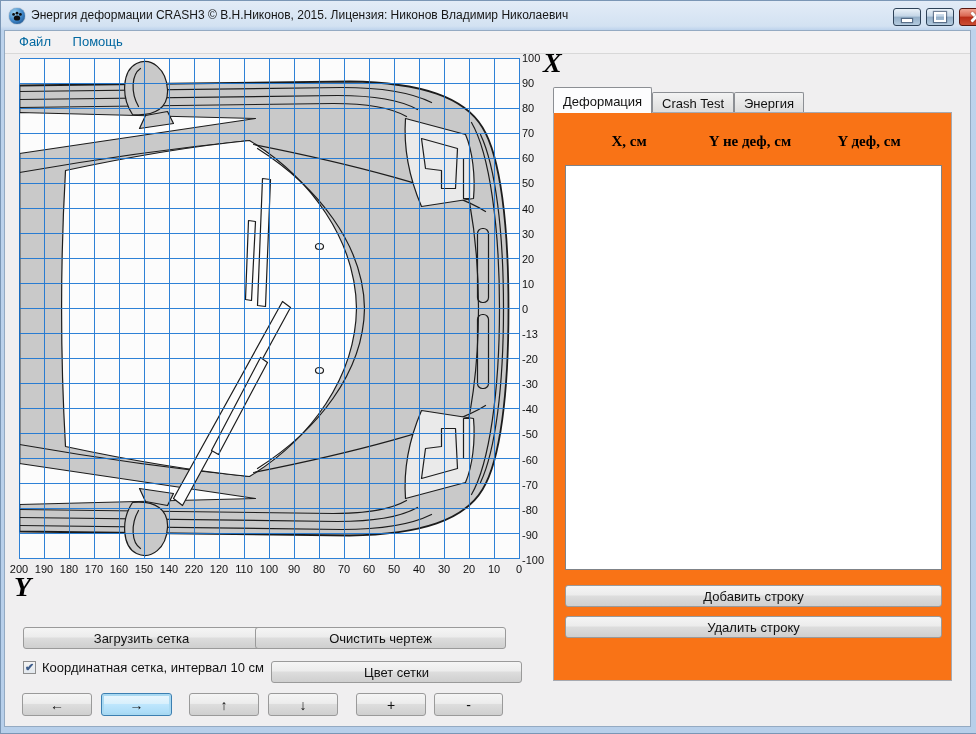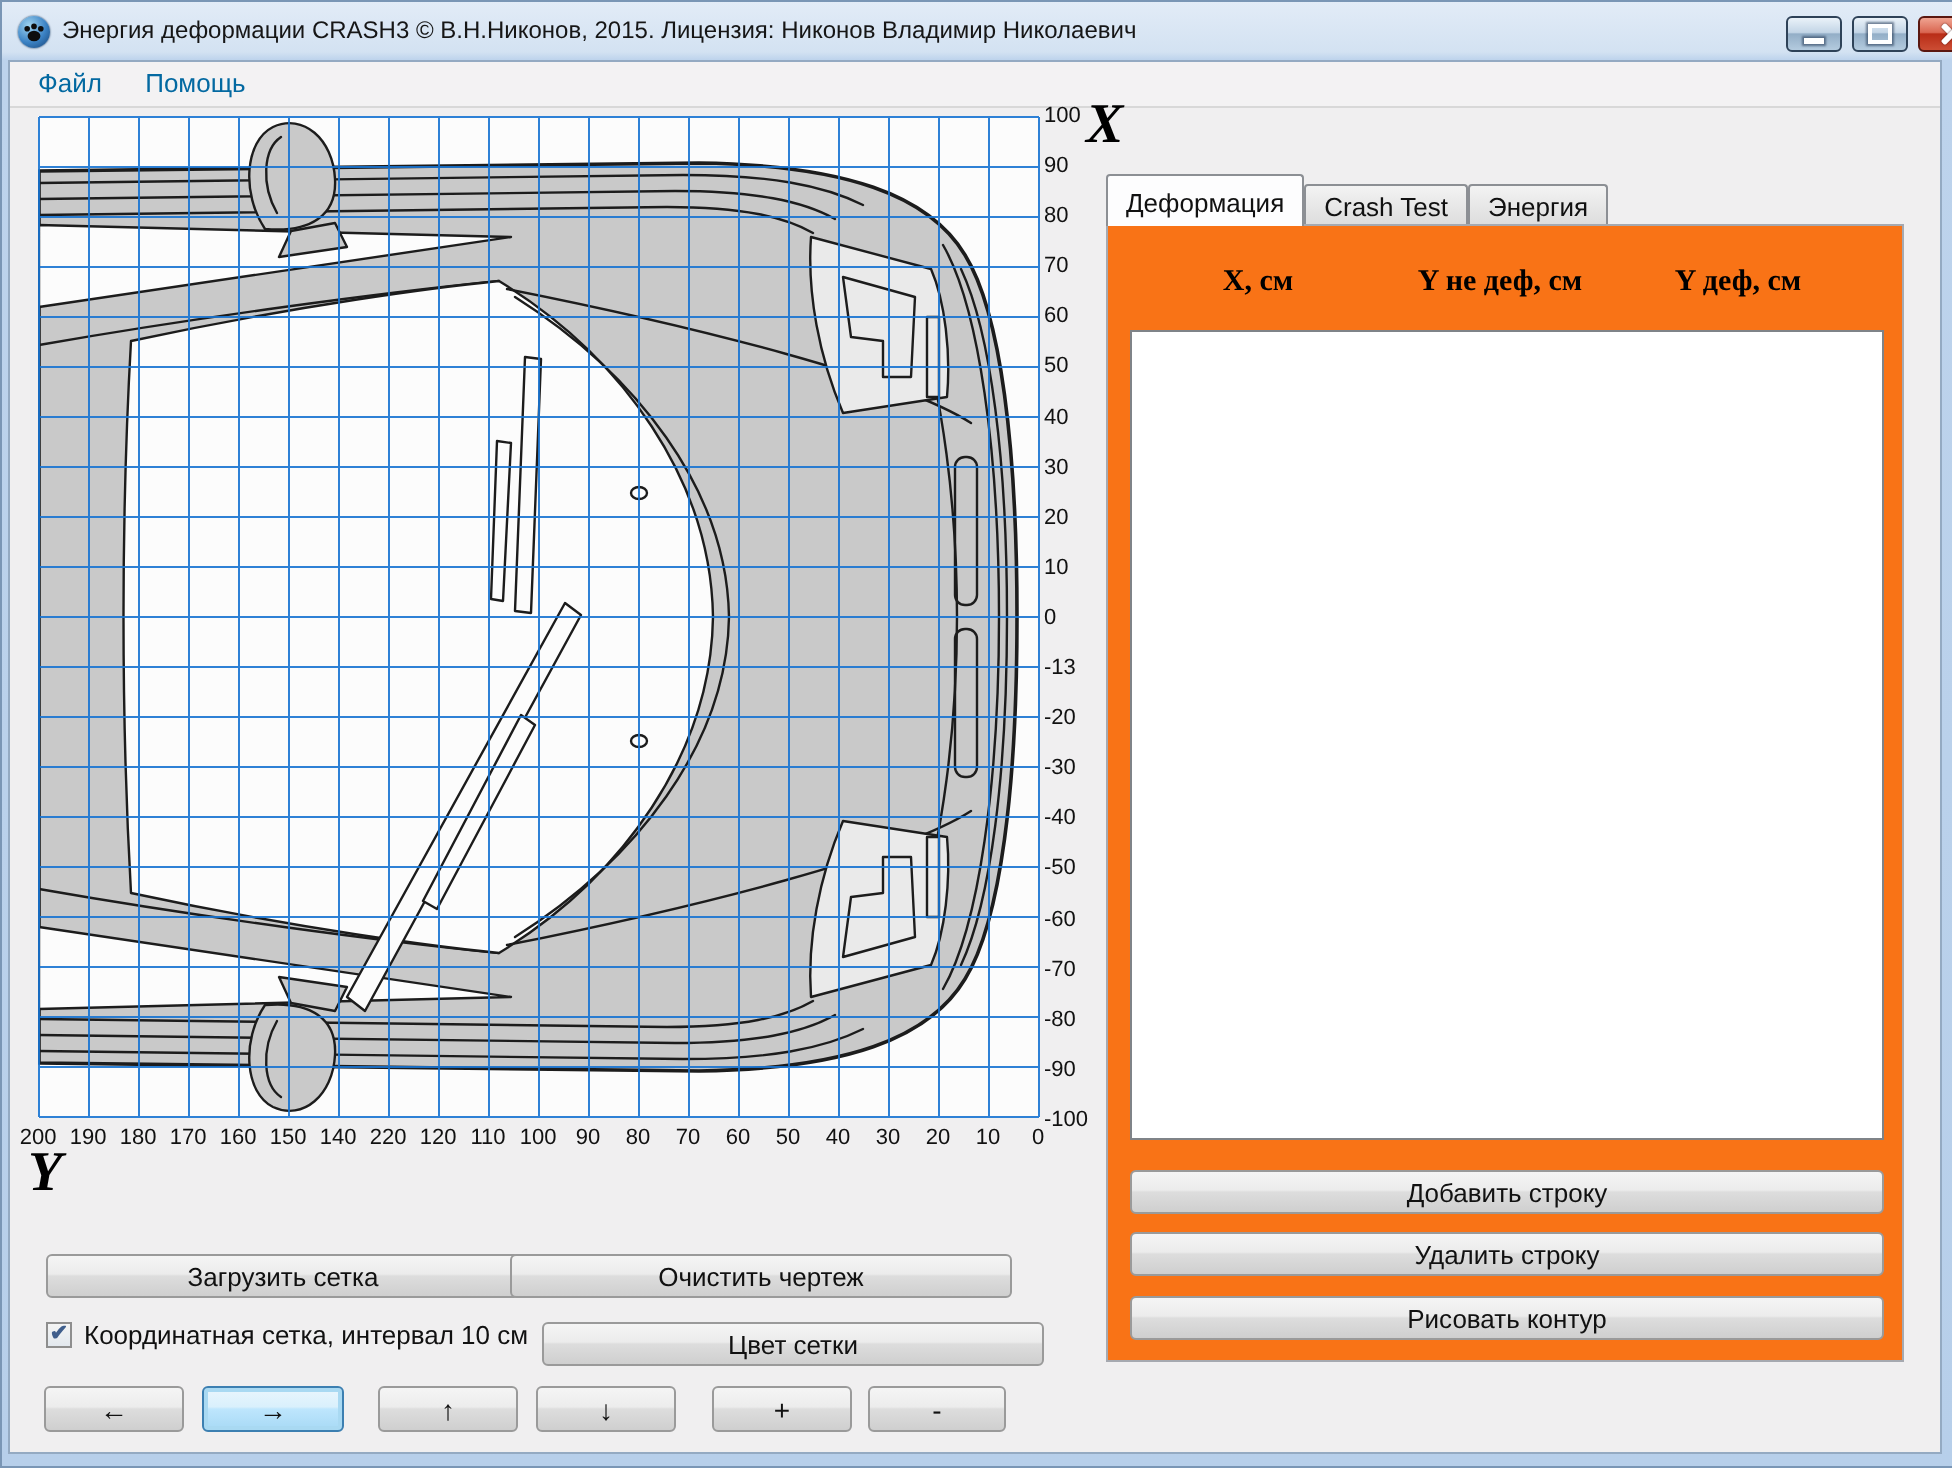--- a/index.html
+++ b/index.html
@@ -293,17 +293,16 @@
       <div class="tab">Энергия</div>
     </div>
 
     <div class="tabpage">
       <span class="th th1">X, см</span>
       <span class="th th2">Y не деф, см</span>
       <span class="th th3">Y деф, см</span>
       <div class="tablebox"></div>
       <div class="btn rp-btn1">Добавить строку</div>
       <div class="btn rp-btn2">Удалить строку</div>
-      <div class="btn rp-btn3">Рисовать контур</div>
     </div>
 
   </div>
 </div>
 
 </body></html>

